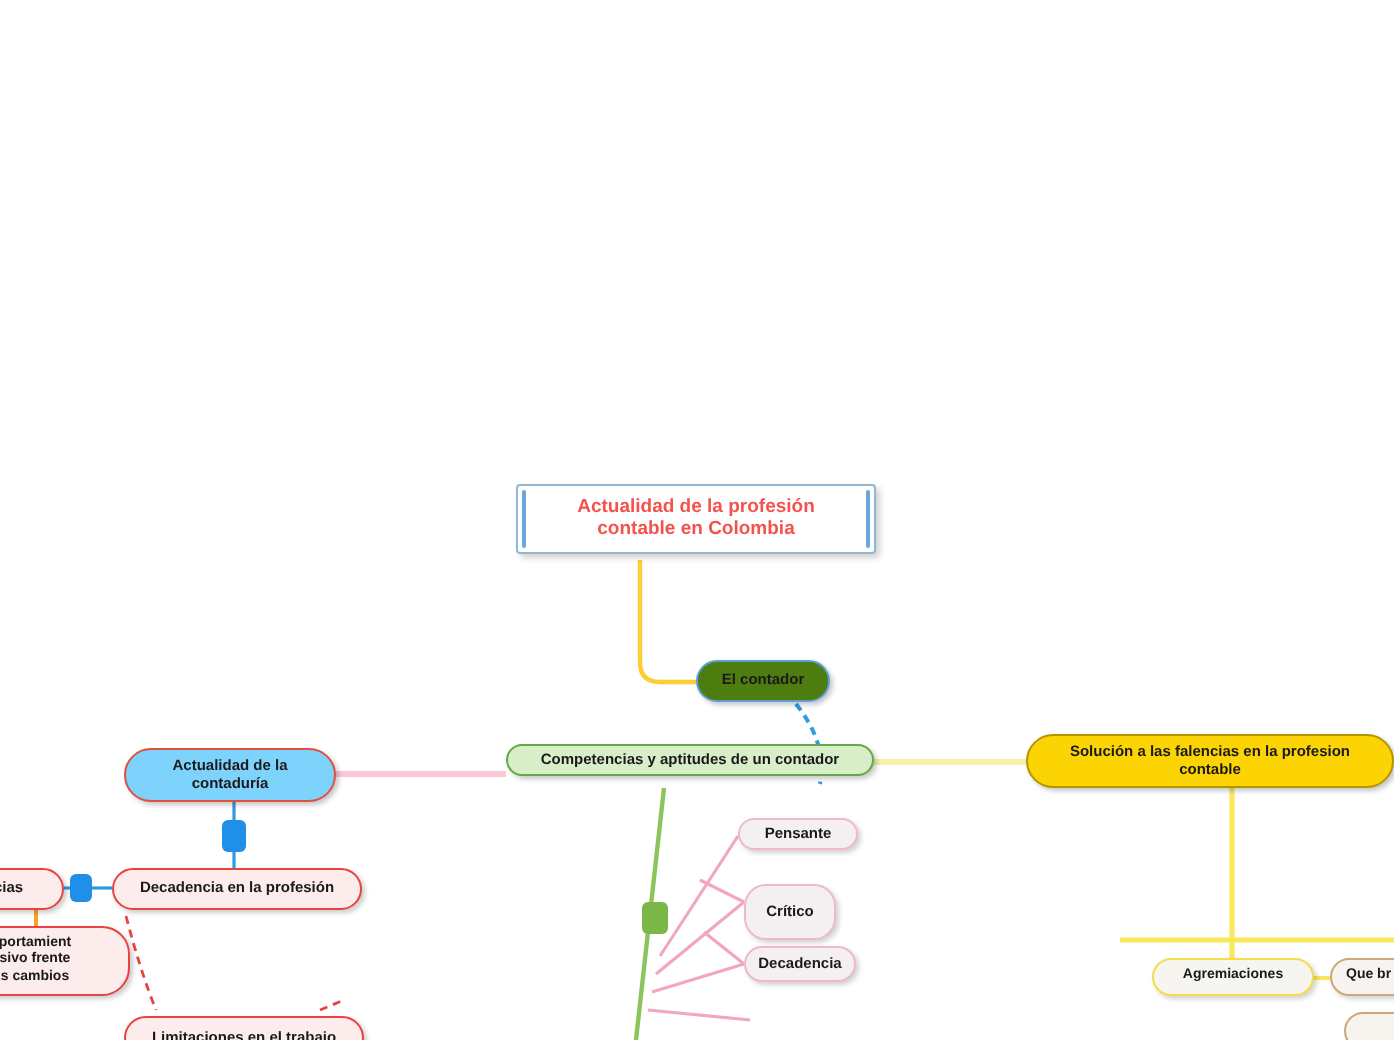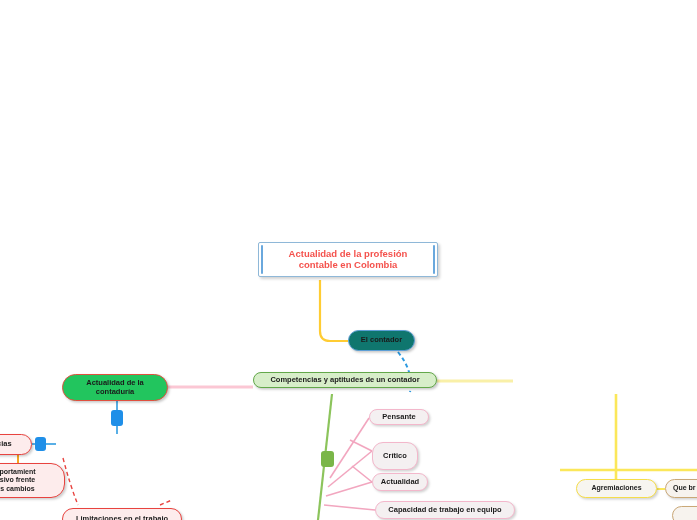--- a/index.html
+++ b/index.html
@@ -61,37 +61,37 @@
     border-radius: 1px;
   }
   
   .pill {
     border-radius: 14px;
     box-shadow: 1.5px 1.5px 2.5px rgba(0,0,0,0.22);
   }
   #node-contador {
     left: 348px; top: 330px;
     width: 67px; height: 21px;
-    background: #0f766e;
+    background: #4d7c0f;
     border: 1px solid #5d9fd6;
     color: #1a1a1a;
     font-size: 7.5px;
   }
   #node-competencias {
     left: 253px; top: 372px;
     width: 184px; height: 16px;
     background: #d7eec9;
     border: 1px solid #63a84a;
     color: #1a1a1a;
     font-size: 7.5px;
   }
   #node-actualidad-cont {
     left: 62px; top: 374px;
     width: 106px; height: 27px;
-    background: #22c55e;
+    background: #7dd3fc;
     border: 1px solid #e0503f;
     color: #1a1a1a;
     font-size: 7.5px;
   }
   #node-solucion {
     left: 513px; top: 367px;
     width: 184px; height: 27px;
     background: #fcd303;
     border: 1px solid #b59500;
     color: #1a1a1a;
@@ -244,37 +244,39 @@
   <div class="node" id="node-root">Actualidad de la profesión
 contable en Colombia</div>
 
   <div class="node pill" id="node-contador">El contador</div>
 
   <div class="node pill" id="node-competencias">Competencias y aptitudes de un contador</div>
 
   <div class="node pill" id="node-actualidad-cont">Actualidad de la
 contaduría</div>
 
+  <div class="node pill" id="node-solucion">Solución a las falencias en la profesion
+contable</div>
 
   <div class="node redpill" id="node-falencias">ncias</div>
 
+  <div class="node redpill" id="node-decadencia">Decadencia en la profesión</div>
 
   <div class="node redpill" id="node-comportamiento">portamient
 sivo frente
 s cambios</div>
 
   <div class="node redpill" id="node-limitaciones">Limitaciones en el trabajo</div>
 
   <div class="node graypill" id="node-pensante">Pensante</div>
 
   <div class="node graypill" id="node-critico">Crítico</div>
 
-  <div class="node graypill" id="node-reflexivo">Actualidad</div>
-
-  <div class="node graypill" id="node-equipo">Capacidad de trabajo en equipo</div>
+  <div class="node graypill" id="node-reflexivo">Decadencia</div>
+
 
   <div class="node" id="node-agremiaciones">Agremiaciones</div>
 
   <div class="node" id="node-quebrinda">Que br</div>
 
   <div class="node" id="node-right-partial"></div>
 
   <div class="marker" id="marker-blue-1"></div>
   <div class="marker" id="marker-blue-2"></div>
   <div class="marker" id="marker-green-1"></div>

